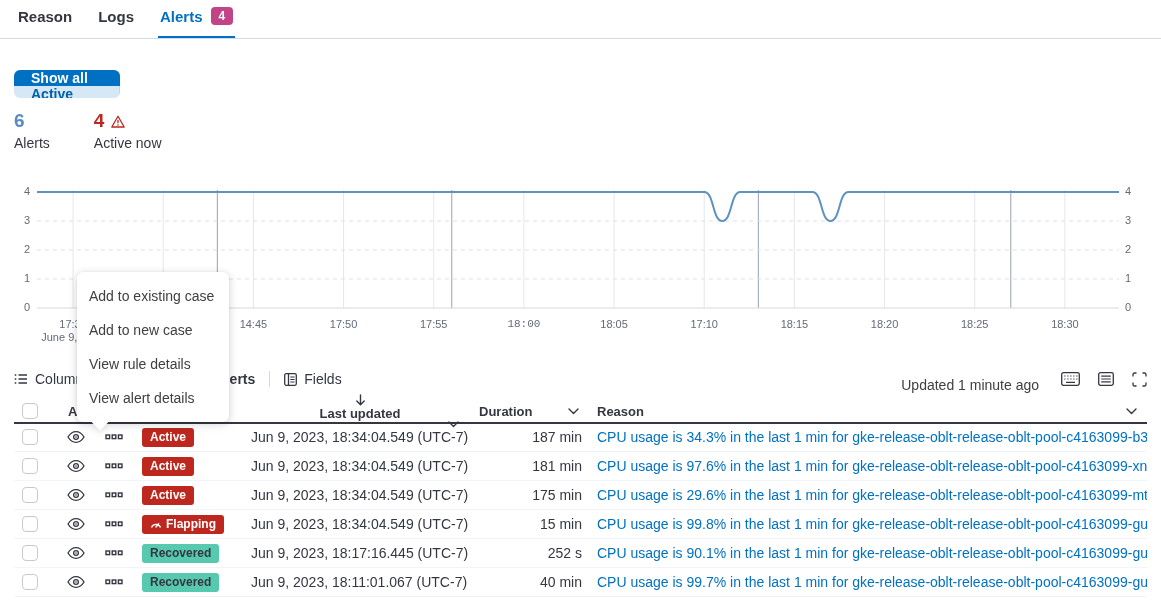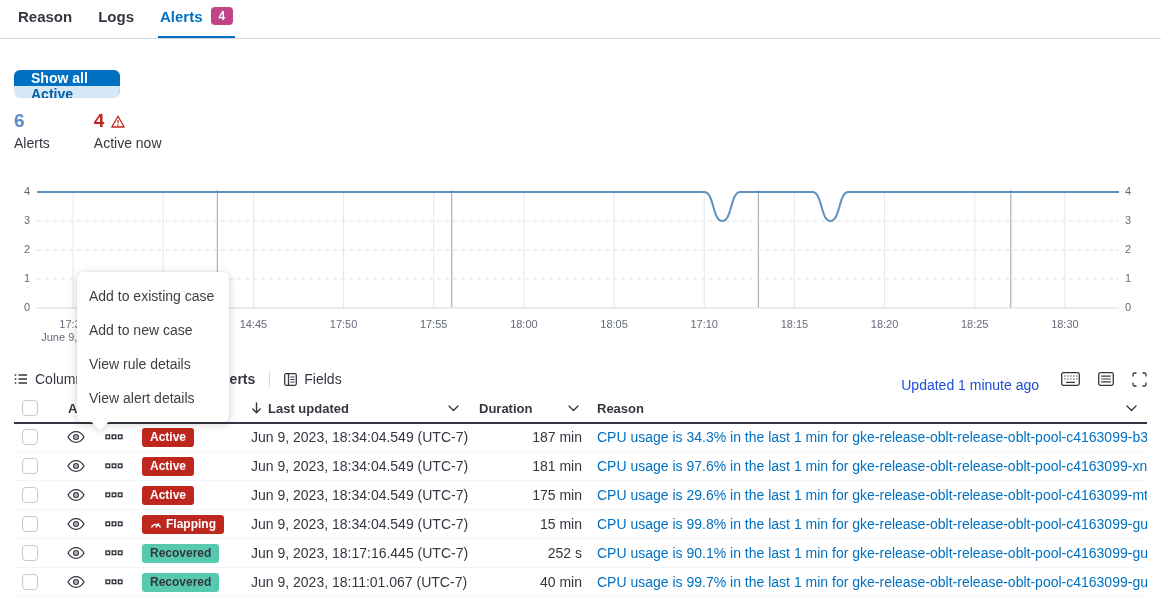--- a/index.html
+++ b/index.html
@@ -43,21 +43,21 @@
   .popup-item{font-size:14px;color:#404040;padding:9px 12px;cursor:pointer;white-space:nowrap;}
   .popup-arrow{position:absolute;left:17px;bottom:-6px;width:12px;height:12px;background:#fff;
                transform:rotate(45deg);box-shadow:3px 3px 6px rgba(0,0,0,0.08);}
 
   
   .toolbar{position:absolute;left:14px;top:366px;width:1133px;height:26px;display:flex;align-items:center;}
   .tb-btn{display:flex;align-items:center;gap:7px;font-size:14px;color:#343741;cursor:pointer;}
   .tb-count{font-size:14px;font-weight:700;color:#343741;margin-left:116px;}
   .tb-divider{width:1px;height:16px;background:#D3DAE6;margin:0 14px;}
   .tb-right{margin-left:auto;display:flex;align-items:center;gap:18px;}
-  .tb-updated{font-size:14px;color:#1d4ed8;margin-right:4px;margin-top:12px;}
+  .tb-updated{font-size:14px;color:#404040;margin-right:4px;margin-top:12px;}
   .tb-icon{cursor:pointer;display:flex;align-items:center;}
 
   
   .grid-row{display:grid;grid-template-columns:44px 36px 40px 110px 225px 120px 1fr;align-items:center;}
   .thead{position:absolute;left:14px;top:394px;width:1133px;height:28px;border-bottom:2px solid #343741;
          font-size:13px;font-weight:700;}
   .thead .cell{display:flex;align-items:center;}
   .th-actions{grid-column:2/5;padding-left:10px;}
   .chev{margin-left:auto;margin-right:10px;display:flex;cursor:pointer;}
   .tbody{position:absolute;left:14px;top:423px;width:1133px;}
@@ -152,21 +152,21 @@
         <div class="axis-label ylab-r" style="left: 1111px; top: 61px;">2</div>
         <div class="axis-label ylab" style="left: 0px; top: 32px;">3</div>
         <div class="axis-label ylab-r" style="left: 1111px; top: 32px;">3</div>
         <div class="axis-label ylab" style="left: 0px; top: 3px;">4</div>
         <div class="axis-label ylab-r" style="left: 1111px; top: 3px;">4</div>
         <div class="axis-label xlab" style="left: 59.0667px; top: 136px;">17:35</div>
         <div class="axis-label xlab" style="left: 149.233px; top: 136px;">17:40</div>
         <div class="axis-label xlab" style="left: 239.4px; top: 136px;">14:45</div>
         <div class="axis-label xlab" style="left: 329.567px; top: 136px;">17:50</div>
         <div class="axis-label xlab" style="left: 419.733px; top: 136px;">17:55</div>
-        <div class="axis-label xlab" style="left: 509.9px; top: 136px;">18:00</div>
+        <div class="axis-label xlab" style="left: 509.9px; top: 136px; font-family: Liberation Mono, monospace;">18:00</div>
         <div class="axis-label xlab" style="left: 600.067px; top: 136px;">18:05</div>
         <div class="axis-label xlab" style="left: 690.233px; top: 136px;">17:10</div>
         <div class="axis-label xlab" style="left: 780.4px; top: 136px;">18:15</div>
         <div class="axis-label xlab" style="left: 870.567px; top: 136px;">18:20</div>
         <div class="axis-label xlab" style="left: 960.733px; top: 136px;">18:25</div>
         <div class="axis-label xlab" style="left: 1050.9px; top: 136px;">18:30</div>
         <div class="axis-label xlab" style="left: 59.0667px; top: 149px;">June 9, 2023</div>
       </div>
   </div>
 
@@ -216,21 +216,21 @@
     </div>
   </div>
 
   <div class="thead grid-row">
     <div class="cell">
       <div class="checkbox"></div>
     </div>
     <div class="cell th-actions">
       <span>Actions</span>
     </div>
-    <div class="cell" style="padding-left:7px;gap:6px;">
+    <div class="cell" style="padding-left:7px;flex-direction:column;">
       <span style="display:flex;">
         <svg width="11" height="12" viewBox="0 0 11 12">
             <path d="M5.5 1v9.2M1.8 7l3.7 3.7L9.2 7" fill="none" stroke="#343741" stroke-width="1.4" stroke-linecap="round" stroke-linejoin="round"></path>
           </svg>
       </span>
       <span>Last updated</span>
       <span class="chev">
         <svg width="11" height="7" viewBox="0 0 11 7">
             <path d="M1 1l4.5 4.5L10 1" fill="none" stroke="#343741" stroke-width="1.4" stroke-linecap="round" stroke-linejoin="round"></path>
           </svg>

